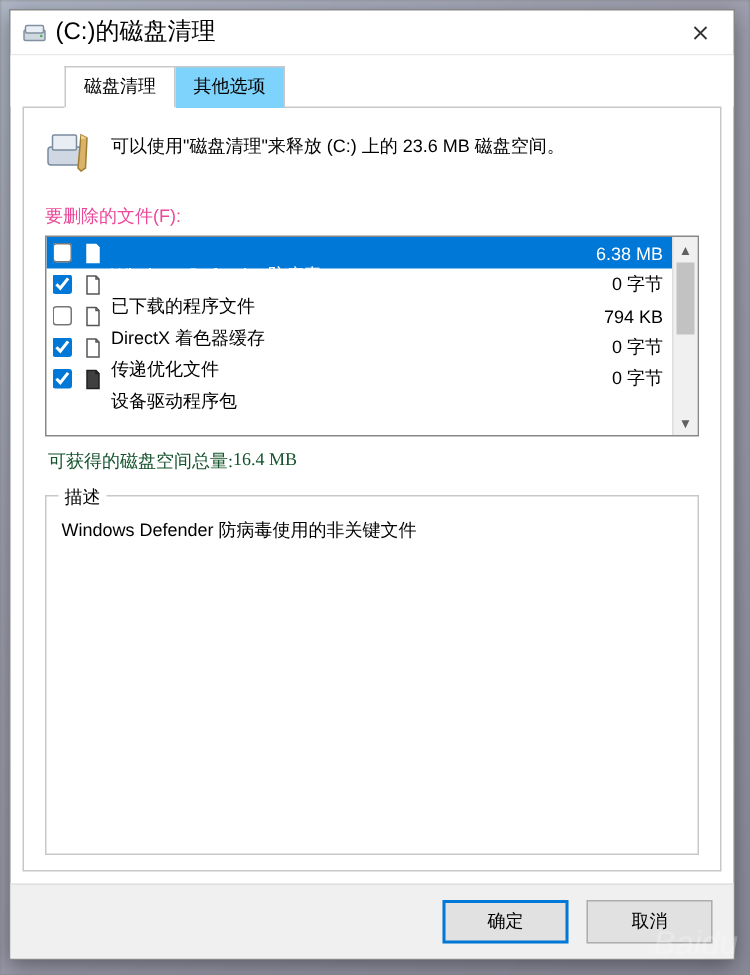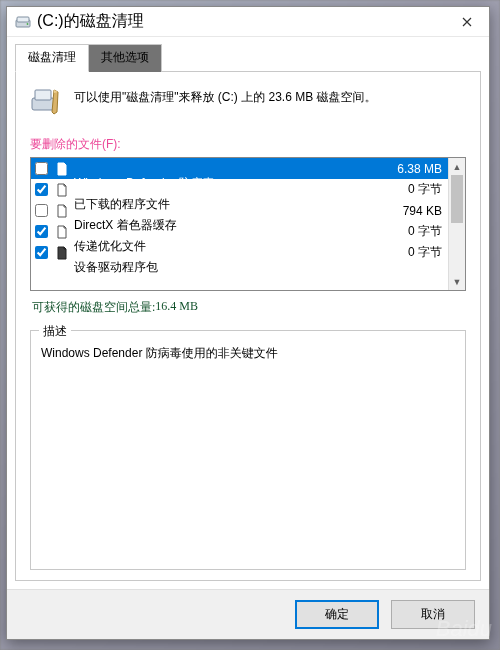--- a/index.html
+++ b/index.html
@@ -63,23 +63,24 @@
     background: #fff;
     margin-right: -1px;
     position: relative;
     top: 1px;
     color: #000;
   }
   .tab.active {
     background: #fff;
     z-index: 2;
     border-bottom: 1px solid #fff;
+    margin-left: 28px;
   }
   .tab.inactive {
-    background: #737373;
+    background: #7dd3fc;
   }
   .tab-panel-border {
     border: 1px solid #c8c8c8;
     margin: 0 8px 8px 8px;
     flex: 1;
     display: flex;
     flex-direction: column;
     padding: 12px 14px 10px 14px;
   }
 

